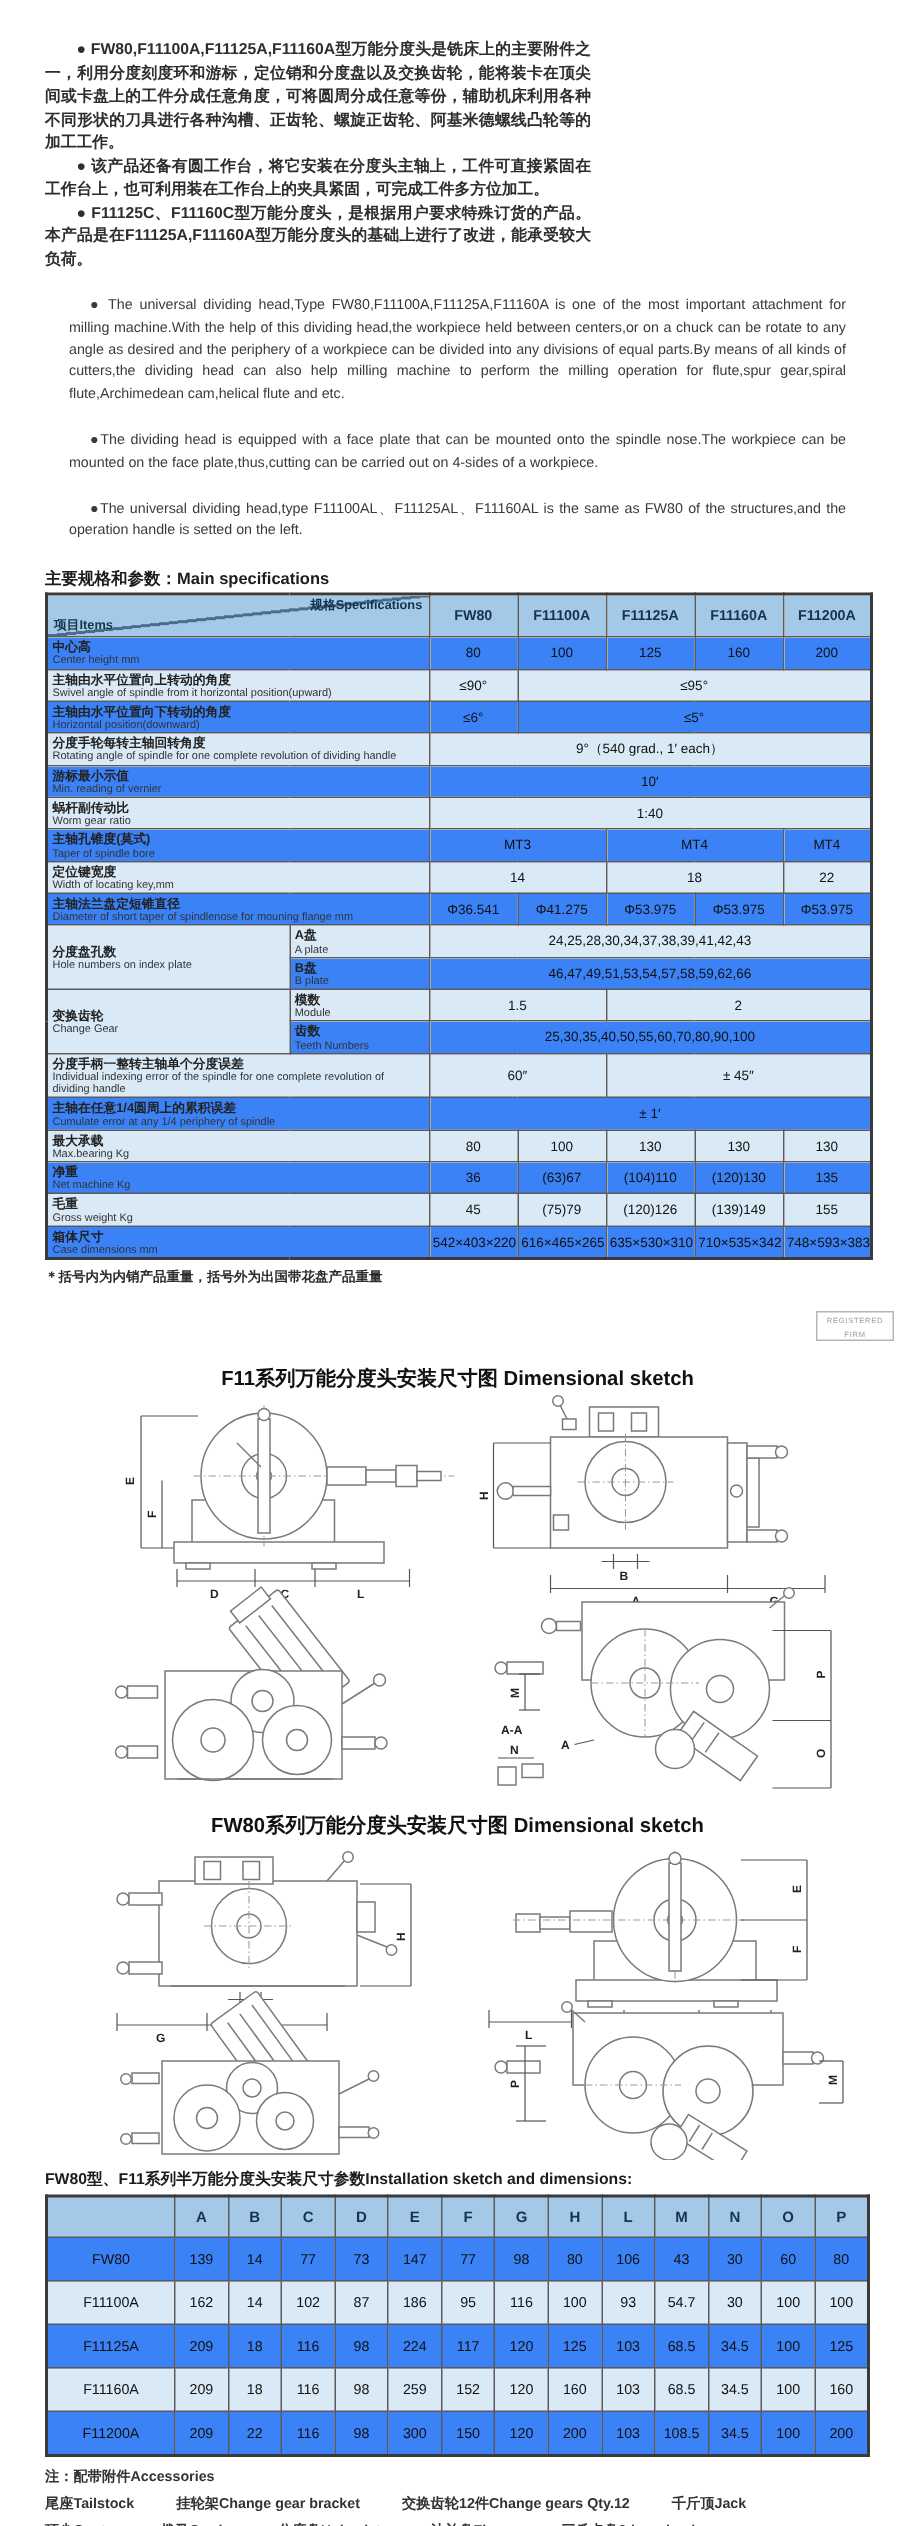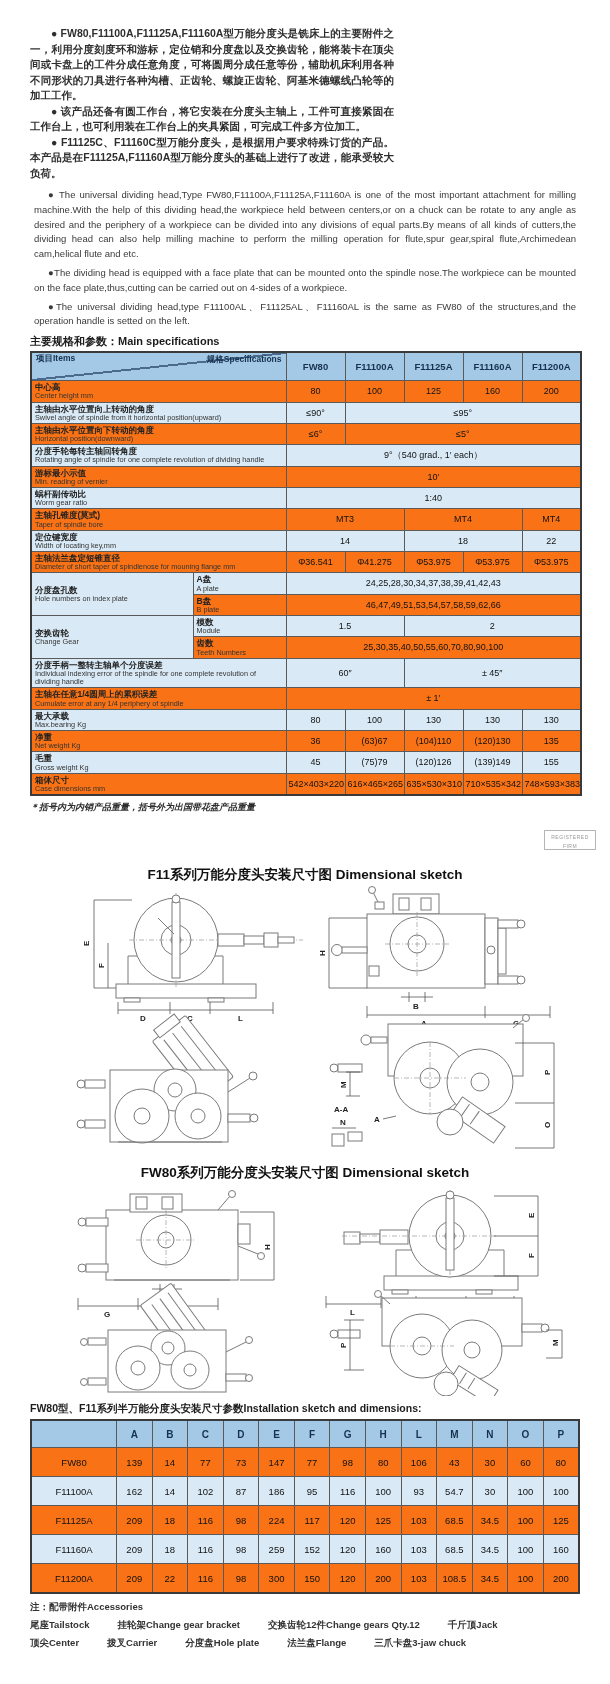--- a/index.html
+++ b/index.html
@@ -5,41 +5,41 @@
   html,body{margin:0;padding:0;background:#e8e8e8;}
   .page{width:610px;height:1684px;margin:0 auto;background:#ffffff;overflow:hidden;
         font-family:"Liberation Sans","DejaVu Sans",sans-serif;color:#222;position:relative;
         box-shadow:0 0 4px rgba(0,0,0,.25);}
   .content{padding:26px 30px 0 30px;}
 
   
   .intro-cn p{width:364px;margin:0;font-size:10.5px;font-weight:bold;color:#2e2e2e;
               line-height:15.5px;text-align:justify;text-indent:21px;}
   .intro-en{margin-top:7px;}
-  .intro-en p{margin:4px;font-size:9.5px;color:#3a3a3a;line-height:14.8px;text-align:justify;text-indent:14px;}
+  .intro-en p{margin:16px;font-size:9.5px;color:#3a3a3a;line-height:14.8px;text-align:justify;text-indent:14px;}
 
   
   .spec-heading{font-size:11px;font-weight:bold;color:#1c1c1c;margin:5px 0 2px 0;}
   .sketch-title{text-align:center;font-size:13.5px;font-weight:bold;color:#111;margin:6px 0 2px 0;}
   .install-title{font-size:10.5px;font-weight:bold;color:#1c1c1c;margin:6px 0 3px 0;}
 
   
   table.spec{border-collapse:collapse;table-layout:fixed;width:550px;border:2px solid #3a3a3a;}
   table.spec td,table.spec th{border:1px solid #5a5a5a;overflow:hidden;}
   table.spec th.colhead{background:#a4c9e6;color:#16324f;font-size:9.5px;font-weight:bold;height:25px;}
   td.corner{position:relative;height:25px;background:#a4c9e6;
             background-image:linear-gradient(to bottom right,transparent calc(50% - 1px),#4a6b8c calc(50% - 1px),#4a6b8c calc(50% + 1px),transparent calc(50% + 1px));}
-  .corner .items{position:absolute;left:4px;bottom:15px;font-size:8.5px;font-weight:bold;color:#16324f;}
+  .corner .items{position:absolute;left:4px;bottom:1px;font-size:8.5px;font-weight:bold;color:#16324f;}
   .corner .spec-lbl{position:absolute;right:4px;top:1px;font-size:8.5px;font-weight:bold;color:#16324f;text-align:right;}
   td.lbl{padding:1px 3px;vertical-align:middle;}
   td.lbl .cn{font-size:8.5px;font-weight:bold;color:#222;line-height:1.2;}
   td.lbl .en{font-size:7.3px;color:#333;line-height:1.12;}
   td.val{text-align:center;font-size:9px;color:#111;padding:1px 2px;line-height:1.15;}
-  tr.w{background:#f97316;} tr.b{background:#d9eaf6;}
-  .spec-footnote{font-size:9px;font-weight:bold;color:#2e2e2e;margin-top:5px;font-style:italic;}
+  tr.w{background:#3b82f6;} tr.b{background:#d9eaf6;}
+  .spec-footnote{font-size:9px;font-weight:bold;color:#2e2e2e;margin-top:5px;}
 
   
   .badge-row{height:46px;position:relative;}
   .badge{position:absolute;right:-16px;top:16px;width:52px;height:20px;border:1px solid #b5b5b5;
          text-align:center;color:#999;font-size:5px;letter-spacing:.5px;line-height:1.8;padding-top:2px;box-sizing:border-box;}
 
   
   svg.sketch{display:block;margin:0 auto;}
   .ln{stroke:#7a7a7a;stroke-width:1;fill:none;}
   .lnf{stroke:#7a7a7a;stroke-width:1;fill:#ffffff;}
@@ -237,21 +237,21 @@
             </td>
             <td class="val">80</td>
             <td class="val">100</td>
             <td class="val">130</td>
             <td class="val">130</td>
             <td class="val">130</td>
           </tr>
           <tr class="w">
             <td class="lbl" colspan="2">
               <div class="cn">净重</div>
-              <div class="en">Net weight Kg</div>
+              <div class="en">Net machine Kg</div>
             </td>
             <td class="val">36</td>
             <td class="val">(63)67</td>
             <td class="val">(104)110</td>
             <td class="val">(120)130</td>
             <td class="val">135</td>
           </tr>
           <tr class="b">
             <td class="lbl" colspan="2">
               <div class="cn">毛重</div>

